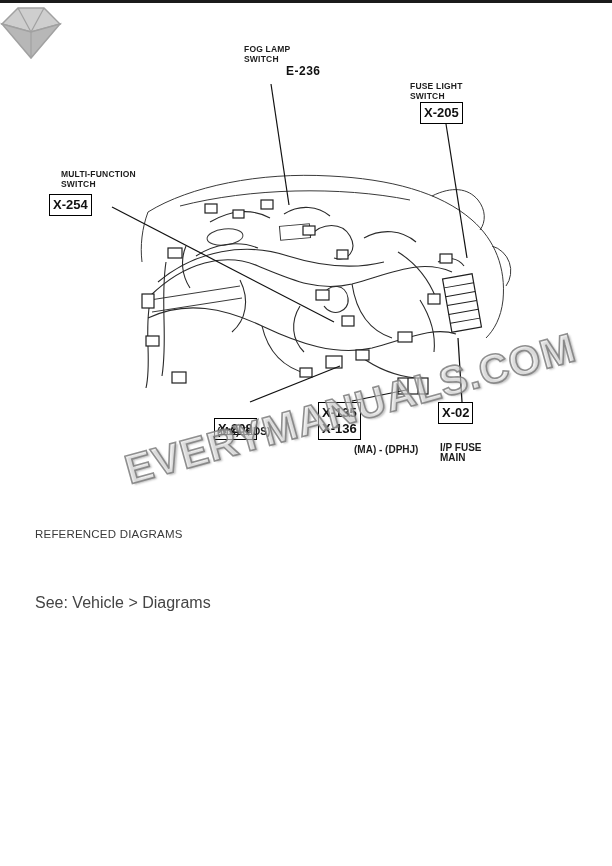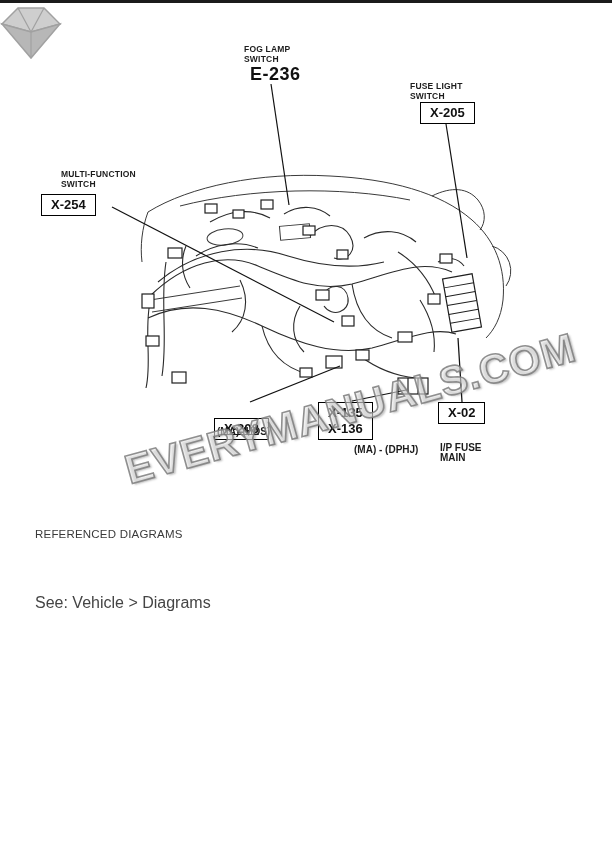--- a/index.html
+++ b/index.html
@@ -9,25 +9,25 @@
   }
   .top-rule{position:absolute;left:0;top:0;width:612px;height:3px;background:#1b1b1b;}
   .diagram-area{position:absolute;left:0;top:0;width:612px;height:500px;}
   .diagram-area svg{position:absolute;left:0;top:0;}
 
   .small-label{
     position:absolute;font-size:8.5px;font-weight:700;letter-spacing:.2px;
     color:#1c1c1c;line-height:10px;z-index:4;white-space:nowrap;
   }
   .code-plain{
-    position:absolute;font-size:18px;font-weight:600;color:#111;z-index:4;letter-spacing:.5px;
+    position:absolute;font-size:12px;font-weight:600;color:#111;z-index:4;letter-spacing:.5px;margin-left:36px;
   }
   .code-box{
     position:absolute;border:1.5px solid #000;background:#fff;font-size:13px;font-weight:600;
-    padding:2px 9px;color:#111;z-index:4;text-align:right;line-height:16px;white-space:nowrap;
+    padding:2px 3px;color:#111;z-index:4;text-align:right;line-height:16px;white-space:nowrap;
   }
   .note{
     position:absolute;font-size:10px;font-weight:700;color:#1c1c1c;z-index:4;line-height:9.5px;white-space:nowrap;
   }
 
   .watermark{
     position:absolute;left:118px;top:385px;width:470px;height:50px;z-index:5;
     transform:rotate(-15.5deg);transform-origin:center center;pointer-events:none;
     font-size:41px;font-weight:800;letter-spacing:1px;white-space:nowrap;
     color:rgba(235,235,235,0.55);
@@ -132,21 +132,21 @@
     <div class="small-label" style="left:410px;top:81px;">
       <div>FUSE LIGHT</div>
       <div>SWITCH</div>
     </div>
     <div class="code-box" style="left:420px;top:102px;">X-205</div>
 
     <div class="small-label" style="left:45px;top:169px;margin-left:16px;">
       <div>MULTI-FUNCTION</div>
       <div>SWITCH</div>
     </div>
-    <div class="code-box" style="left:41px;top:194px;">X-254</div>
+    <div class="code-box" style="left:49px;top:194px;">X-254</div>
 
     <div class="code-box" style="left:214px;top:418px;text-decoration:underline;">X-208</div>
     <div class="note" style="left:217px;top:427px;">(MA)-(HDS)</div>
 
     <div class="code-box" style="left:318px;top:402px;">
       <div>X-135</div>
       <div>X-136</div>
     </div>
     <div class="note" style="left:320px;top:445px;padding-left:34px;">(MA) - (DPHJ)</div>
 

